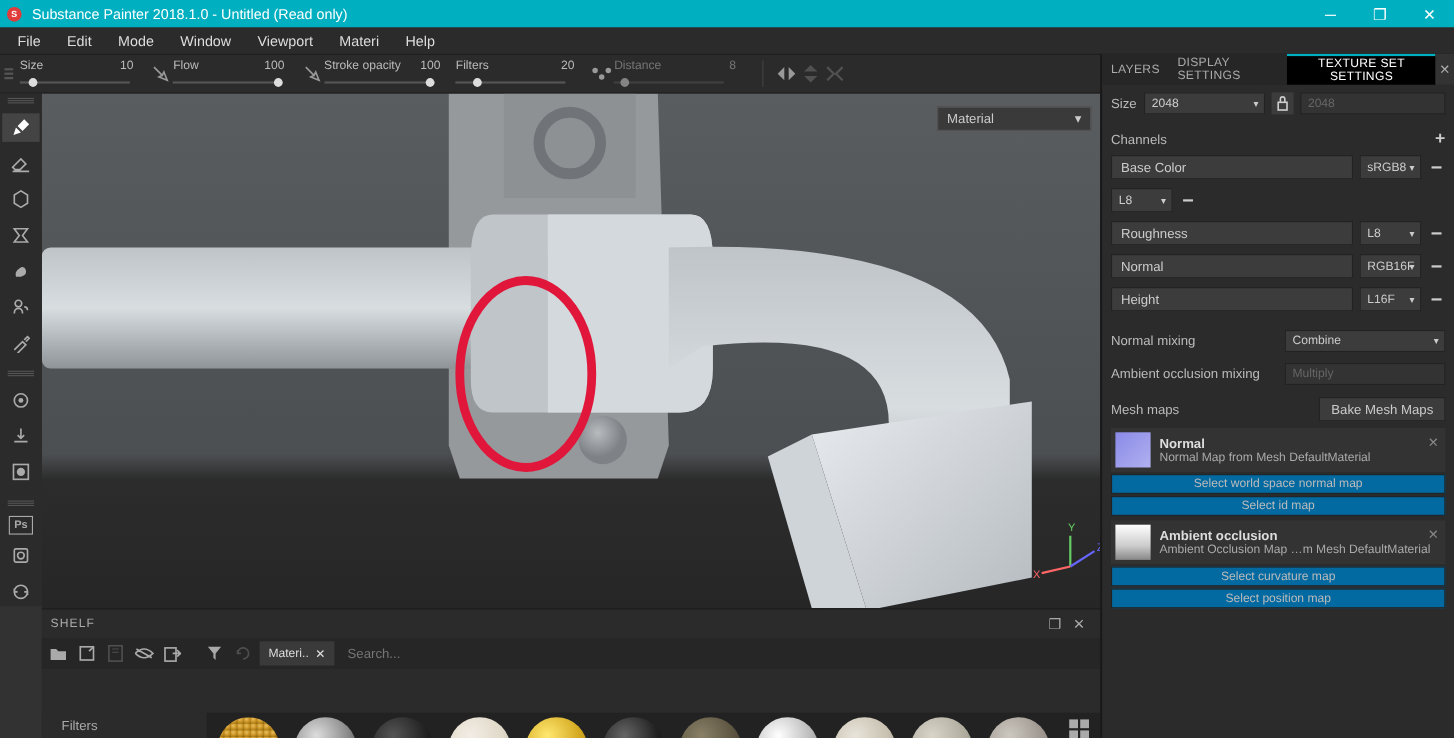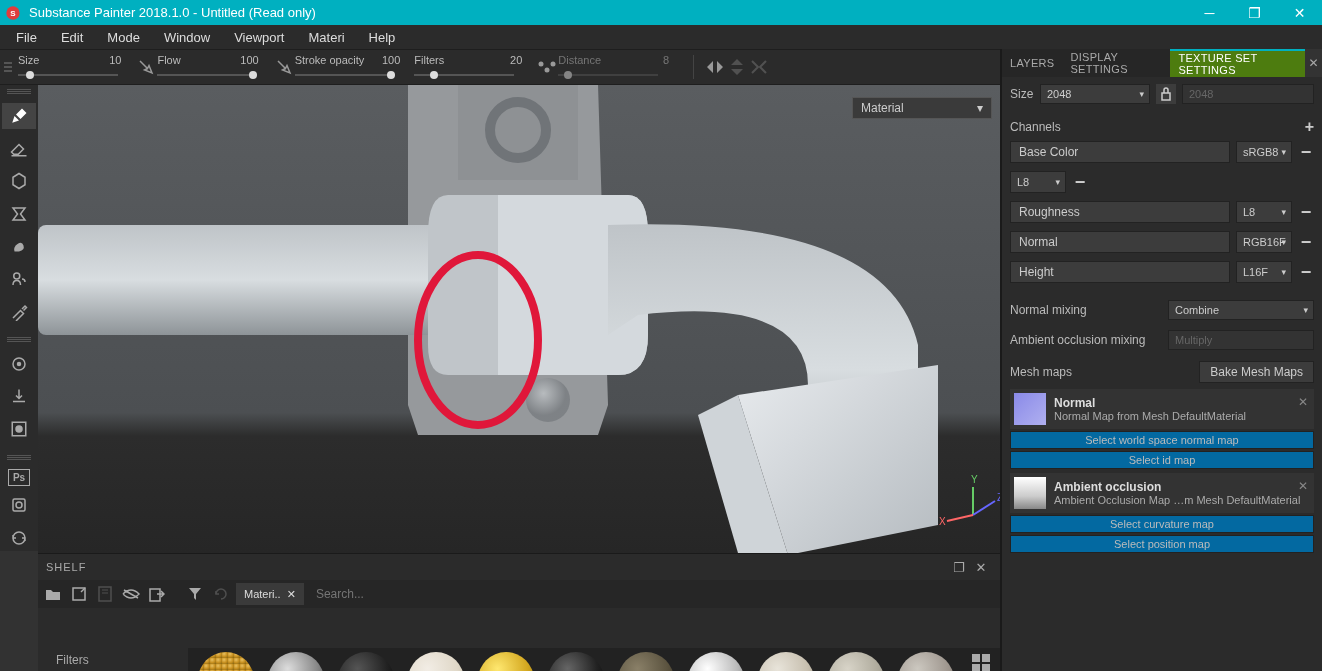--- a/index.html
+++ b/index.html
@@ -60,21 +60,21 @@
 .shelf-cats .cat { height: 20px; display: flex; align-items: center; color: #aaa; font-size: 12px; }
 .shelf-mats { flex: 1; background: #222; display: flex; align-items: center; padding: 0 10px; gap: 14px; overflow: hidden; position: relative; }
 .mat-ball { width: 56px; height: 56px; border-radius: 50%; flex-shrink: 0; }
 .shelf-view { position: absolute; right: 10px; top: 6px; width: 18px; height: 18px; display: grid; grid-template-columns: 1fr 1fr; grid-template-rows: 1fr 1fr; gap: 2px; }
 .shelf-view span { background: #aaa; }
 
 
 .right-panel { position: absolute; right: 0; top: 49px; width: 322px; bottom: 0; background: #2b2b2b; border-left: 2px solid #1a1a1a; display: flex; flex-direction: column; }
 .rp-tabs { height: 28px; background: #262626; display: flex; align-items: stretch; }
 .rp-tab { padding: 0 8px; display: flex; align-items: center; color: #aaa; font-size: 11px; letter-spacing: 0.3px; }
-.rp-tab.active { background: #4d7c0f; color: #fff; border-top: 2px solid #00b0c0; }
+.rp-tab.active { background: #000000; color: #fff; border-top: 2px solid #00b0c0; text-align: center; }
 .rp-tab-close { width: 20px; display: flex; align-items: center; justify-content: center; background: #333; color: #aaa; }
 .rp-body { flex: 1; overflow: hidden; padding: 4px 8px; }
 .rp-row { display: flex; align-items: center; height: 26px; margin-bottom: 4px; }
 .rp-label { color: #bbb; font-size: 12px; }
 .rp-select { height: 20px; background: #3c3c3c; border: 1px solid #222; color: #ccc; font-size: 11px; padding: 0 6px; display: flex; align-items: center; position: relative; }
 .rp-select::after { content: "▾"; position: absolute; right: 5px; font-size: 9px; }
 .rp-lock { width: 20px; height: 20px; background: #3c3c3c; display: flex; align-items: center; justify-content: center; margin: 0 6px; }
 .rp-disabled { height: 20px; background: #333; border: 1px solid #222; color: #666; font-size: 11px; padding: 0 6px; flex: 1; display: flex; align-items: center; }
 .rp-section { display: flex; align-items: center; height: 24px; margin-top: 8px; }
 .rp-section .plus { margin-left: auto; font-size: 16px; color: #ccc; font-weight: bold; }

